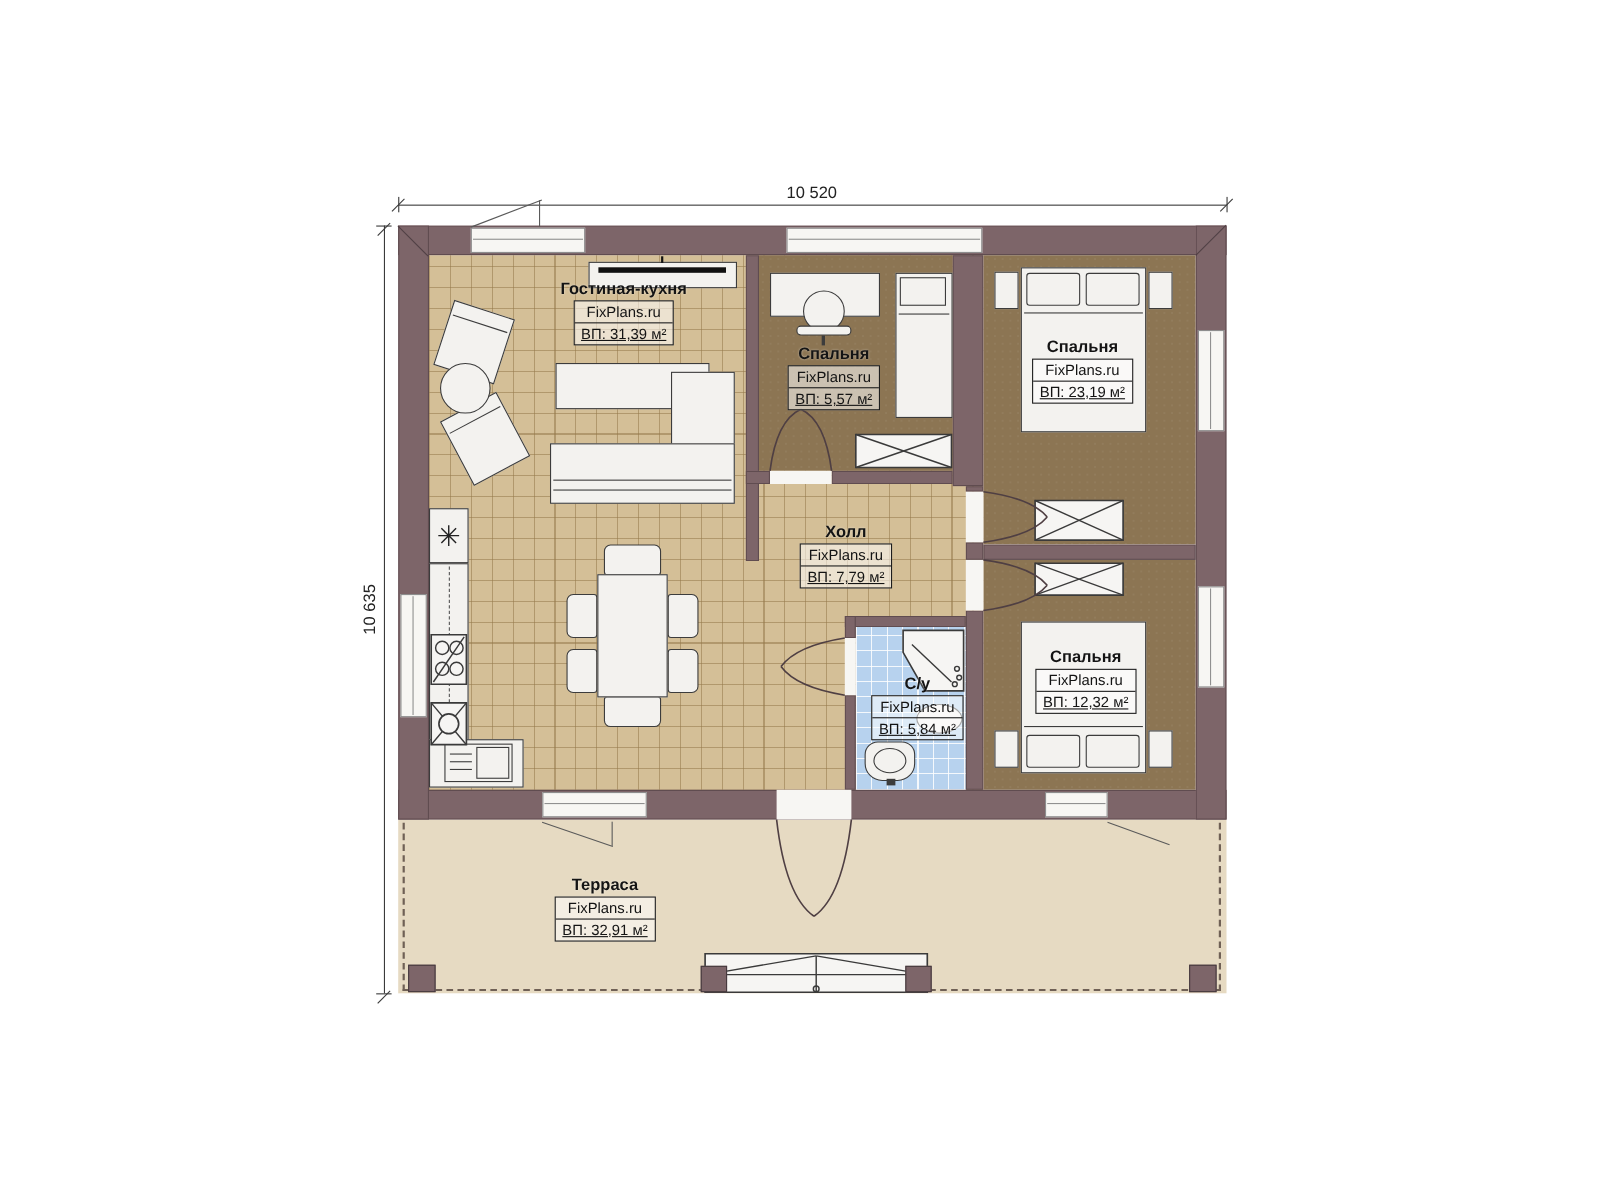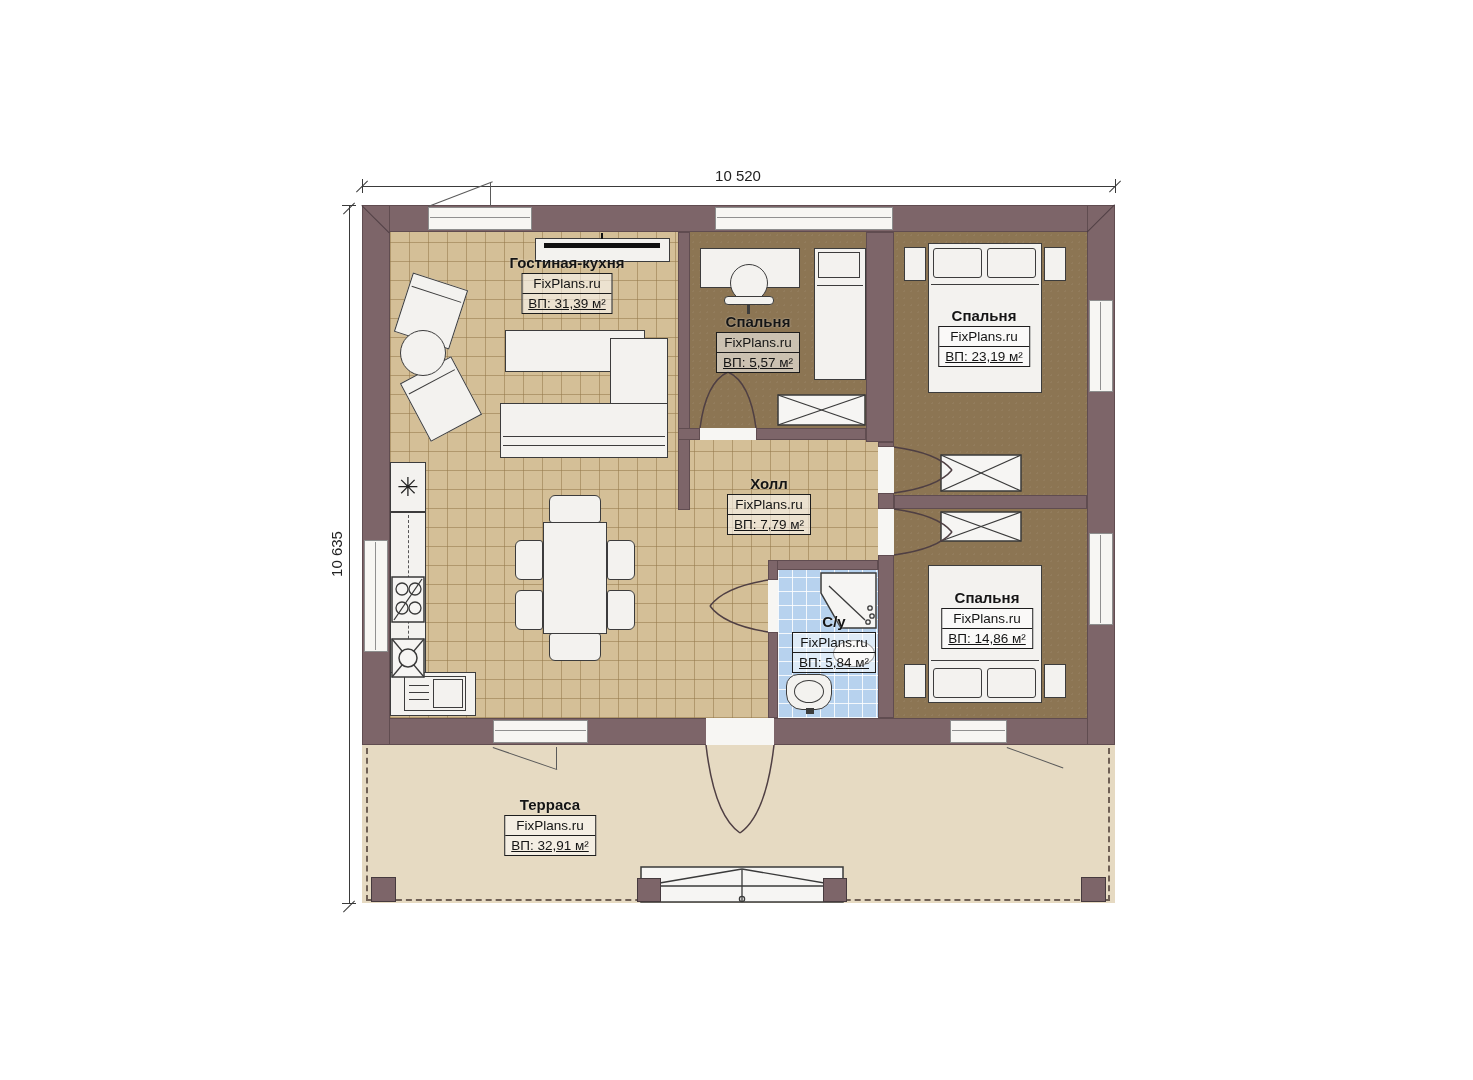--- a/index.html
+++ b/index.html
@@ -313,21 +313,21 @@
     <div class="room-title">С/у</div>
     <div class="label-box">
       <div class="wm">FixPlans.ru</div>
       <div class="ar">ВП: 5,84 м²</div>
     </div>
   </div>
   <div class="room-label" style="left:987px;top:590px;">
     <div class="room-title">Спальня</div>
     <div class="label-box">
       <div class="wm">FixPlans.ru</div>
-      <div class="ar">ВП: 14,86 м²</div>
+      <div class="ar">ВП: 12,32 м²</div>
     </div>
   </div>
   <div class="room-label" style="left:550px;top:797px;">
     <div class="room-title">Терраса</div>
     <div class="label-box">
       <div class="wm">FixPlans.ru</div>
       <div class="ar">ВП: 32,91 м²</div>
     </div>
   </div>
 

